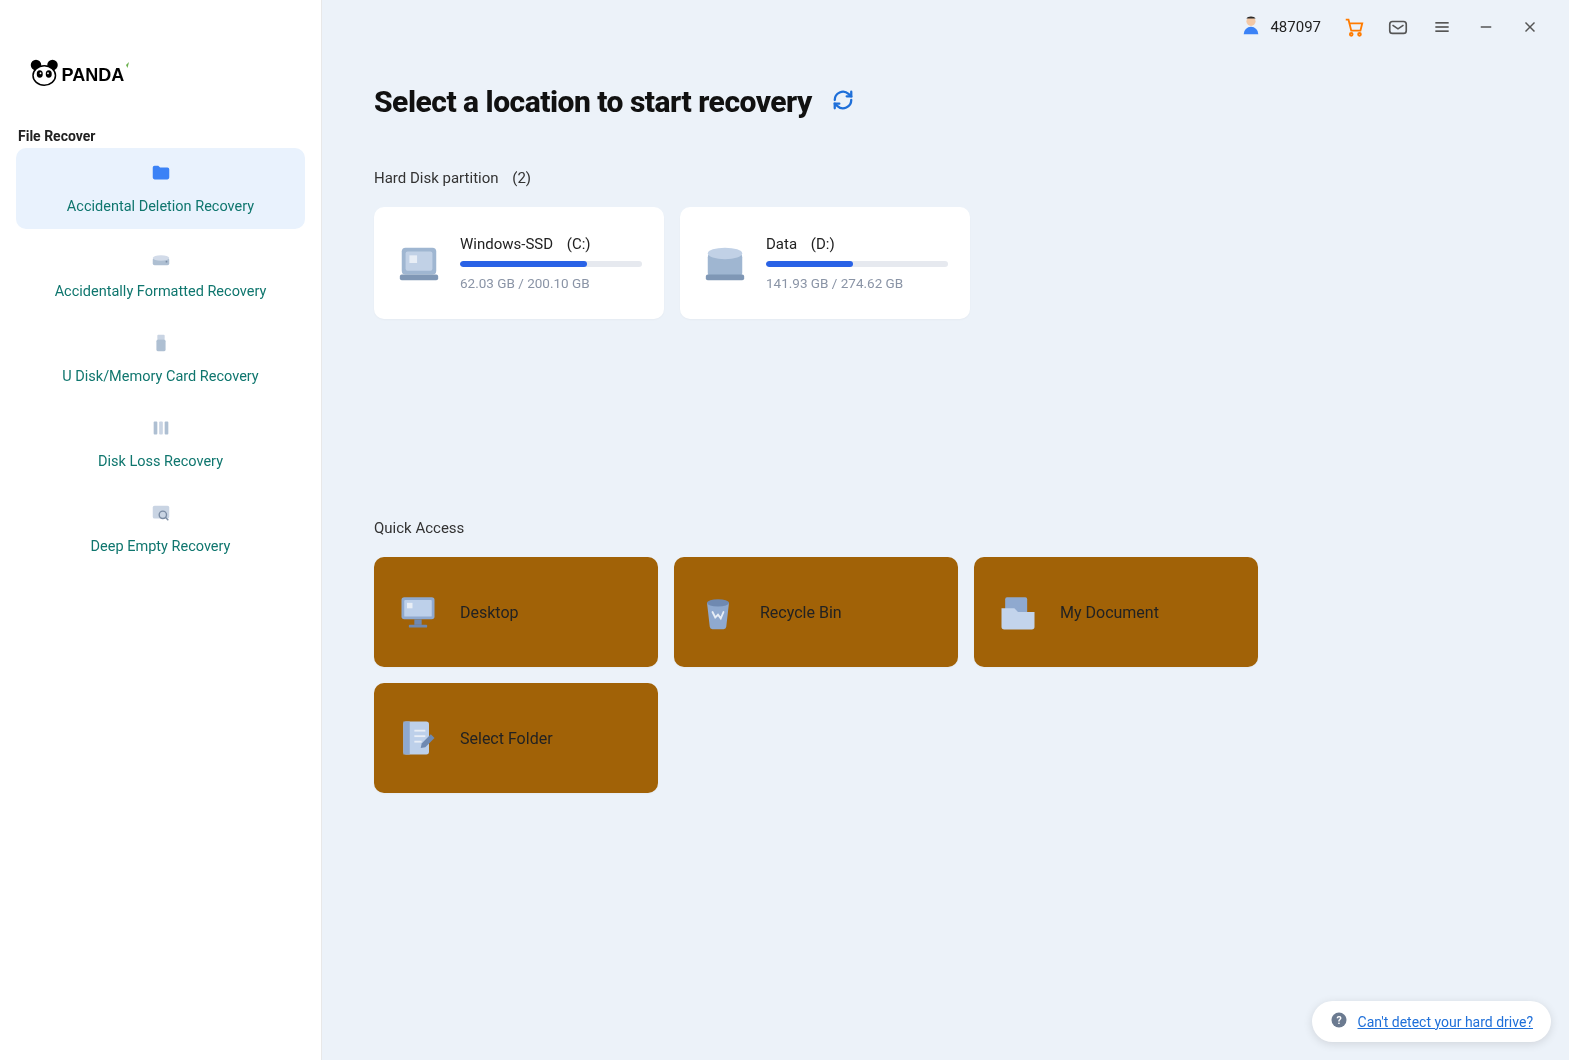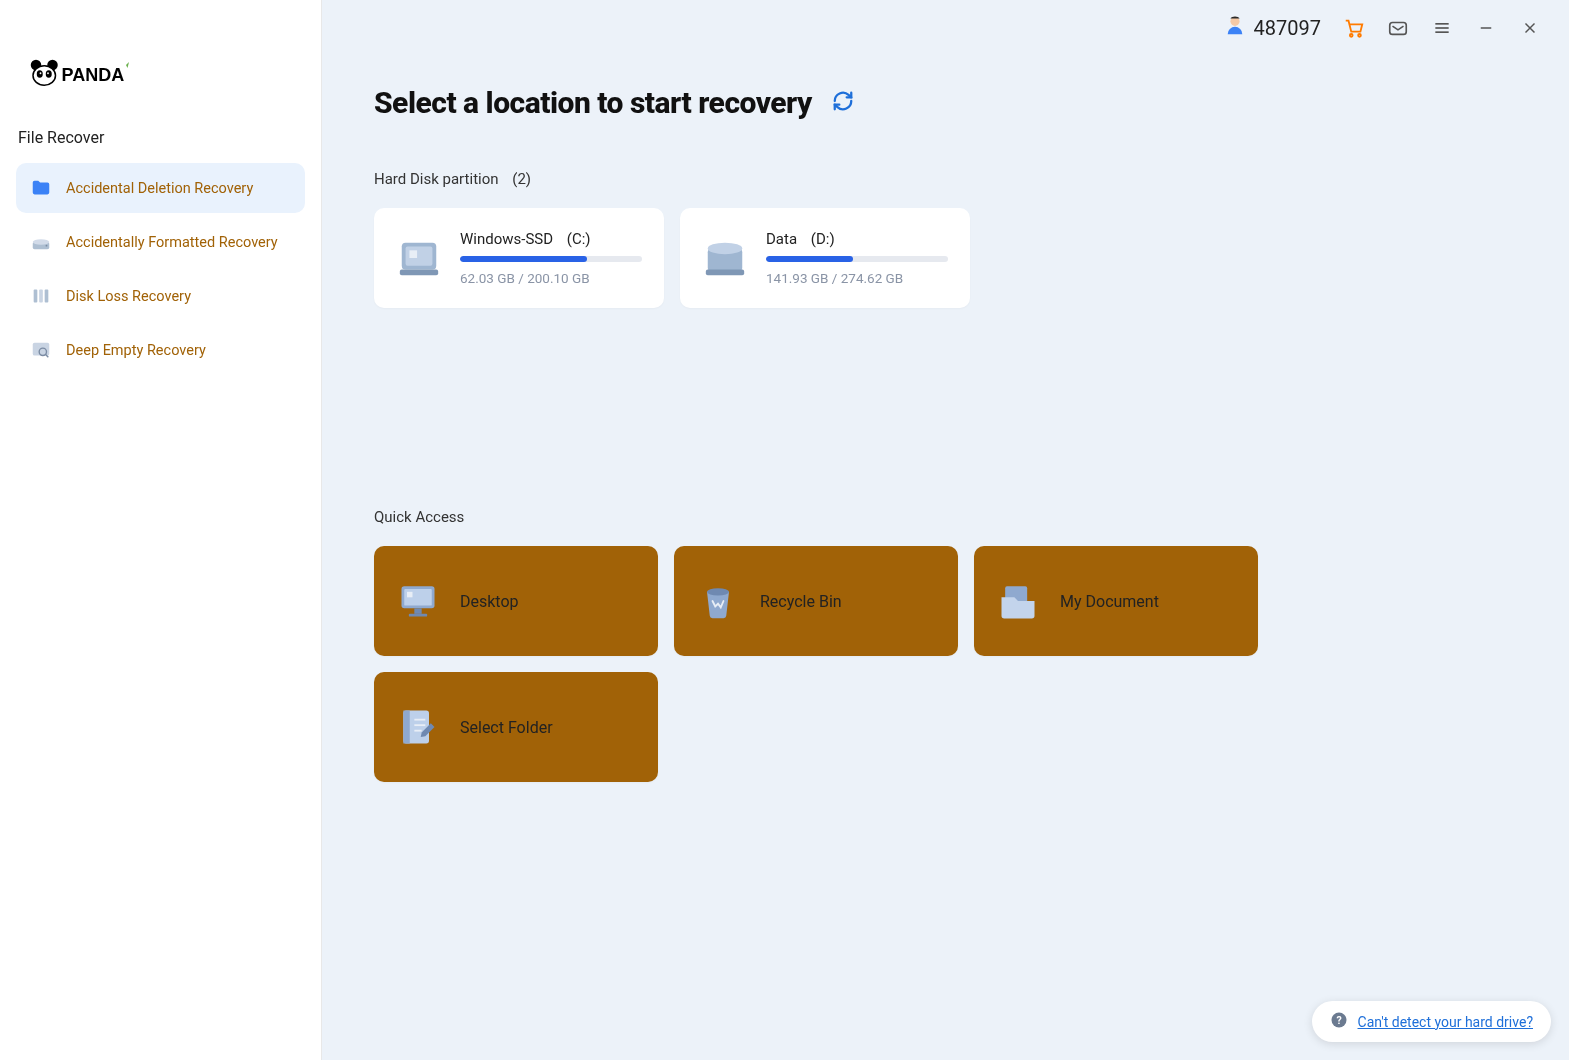--- a/index.html
+++ b/index.html
@@ -3,43 +3,43 @@
 <meta charset="utf-8">
 <style>
   * { margin: 0; padding: 0; box-sizing: border-box; }
   body { font-family: -apple-system, BlinkMacSystemFont, "Segoe UI", Roboto, sans-serif; background: #ecf2f9; color: #1a1a1a; overflow: hidden; }
   .app { display: flex; width: 1569px; height: 1060px; }
 
   
   .sidebar { width: 322px; background: #ffffff; display: flex; flex-direction: column; border-right: 1px solid #e8e8e8; }
   .logo-area { padding: 18px 30px 30px 30px; display: flex; align-items: center; margin-top: 40px; }
   .logo-area svg { width: 120px; height: 32px; }
-  .sidebar-title { font-size: 16px; font-weight: 400; padding: 8px 18px 16px 18px; color: #222; }
+  .sidebar-title { font-size: 14px; font-weight: 700; padding: 8px 18px 4px 18px; color: #222; }
   .sidebar-nav { display: flex; flex-direction: column; gap: 4px; padding: 0 16px; }
-  .sidebar-item { display: flex; align-items: center; gap: 14px; padding: 14px 14px; border-radius: 10px; cursor: pointer; color: #a16207; font-size: 14.5px; }
+  .sidebar-item { display: flex; align-items: center; gap: 14px; padding: 14px 14px; border-radius: 10px; cursor: pointer; color: #0f766e; font-size: 14.5px; flex-direction: column; }
   .sidebar-item.active { background: #e9f2fd; }
   .sidebar-icon { width: 22px; height: 22px; display: flex; align-items: center; justify-content: center; flex-shrink: 0; }
 
   
   .main { flex: 1; display: flex; flex-direction: column; position: relative; }
   .header { display: flex; align-items: center; justify-content: flex-end; padding: 14px 28px; gap: 22px; }
-  .header .user { display: flex; align-items: center; gap: 8px; font-size: 20px; color: #222; }
+  .header .user { display: flex; align-items: center; gap: 8px; font-size: 15px; color: #222; }
   .header-icon { width: 22px; height: 22px; display: flex; align-items: center; justify-content: center; cursor: pointer; color: #555; }
   .header-icon.cart { color: #ff7b00; }
 
   .content { padding: 30px 52px 0 52px; }
   .page-title-row { display: flex; align-items: center; gap: 20px; margin-bottom: 50px; }
   .page-title { font-size: 30px; font-weight: 800; color: #111; letter-spacing: -0.5px; }
   .refresh-icon { color: #1e6fd9; cursor: pointer; }
 
   .section-label { font-size: 15px; color: #333; margin-bottom: 20px; }
   .section-count { margin-left: 10px; }
 
   .cards-row { display: flex; gap: 16px; flex-wrap: wrap; }
-  .disk-card { width: 290px; height: 100px; background: #fff; border-radius: 10px; padding: 20px 22px; display: flex; align-items: center; gap: 18px; cursor: pointer; box-shadow: 0 1px 2px rgba(0,0,0,0.03); }
+  .disk-card { width: 290px; height: 112px; background: #fff; border-radius: 10px; padding: 20px 22px; display: flex; align-items: center; gap: 18px; cursor: pointer; box-shadow: 0 1px 2px rgba(0,0,0,0.03); }
   .disk-icon { width: 46px; height: 46px; flex-shrink: 0; }
   .disk-info { flex: 1; display: flex; flex-direction: column; gap: 8px; }
   .disk-name { font-size: 15px; color: #222; }
   .disk-name .drive-letter { margin-left: 10px; }
   .progress-bar { width: 100%; height: 6px; background: #e6e9ef; border-radius: 3px; overflow: hidden; }
   .progress-fill { height: 100%; background: #2962e6; border-radius: 3px; }
   .disk-usage { font-size: 13.5px; color: #8a94a6; }
 
   .quick-section { margin-top: 200px; }
   .quick-card { width: 284px; height: 110px; background: #a16207; border-radius: 10px; padding: 0 22px; display: flex; align-items: center; gap: 20px; cursor: pointer; box-shadow: 0 1px 2px rgba(0,0,0,0.03); }
@@ -81,20 +81,29 @@
       </div>
       <div class="sidebar-item">
         <span class="sidebar-icon">
           <svg width="22" height="22" viewBox="0 0 24 24">
               <rect x="3" y="12" width="18" height="8" rx="2" fill="#aebfd2"></rect>
               <ellipse cx="12" cy="12" rx="9" ry="3" fill="#d2dbe9"></ellipse>
               <circle cx="18" cy="16" r="1" fill="#7a8ba3"></circle>
             </svg>
         </span>
         <span>Accidentally Formatted Recovery</span>
+      </div>
+      <div class="sidebar-item">
+        <span class="sidebar-icon">
+          <svg width="22" height="22" viewBox="0 0 24 24">
+              <rect x="8" y="3" width="8" height="5" rx="1" fill="#c9d4e3"></rect>
+              <rect x="7" y="8" width="10" height="13" rx="2" fill="#aebfd2"></rect>
+            </svg>
+        </span>
+        <span>U Disk/Memory Card Recovery</span>
       </div>
       <div class="sidebar-item">
         <span class="sidebar-icon">
           <svg width="22" height="22" viewBox="0 0 24 24">
               <rect x="4" y="5" width="4" height="14" rx="1" fill="#aebfd2"></rect>
               <rect x="10" y="5" width="4" height="14" rx="1" fill="#c9d4e3"></rect>
               <rect x="16" y="5" width="4" height="14" rx="1" fill="#aebfd2"></rect>
             </svg>
         </span>
         <span>Disk Loss Recovery</span>

